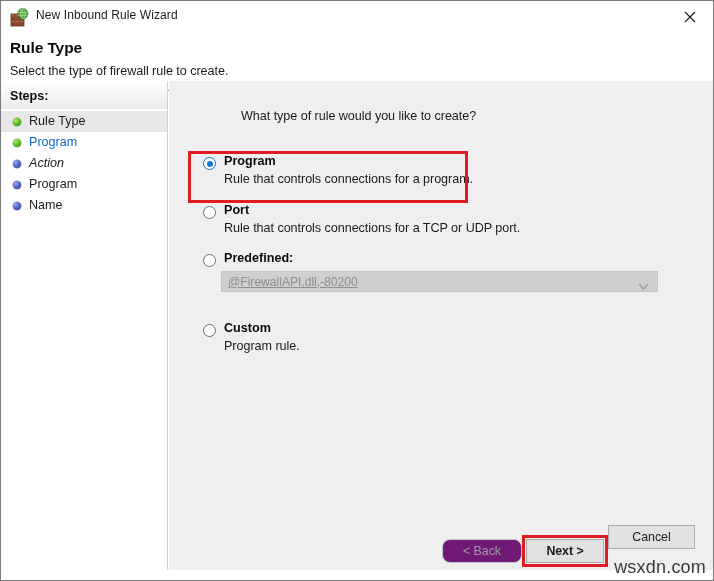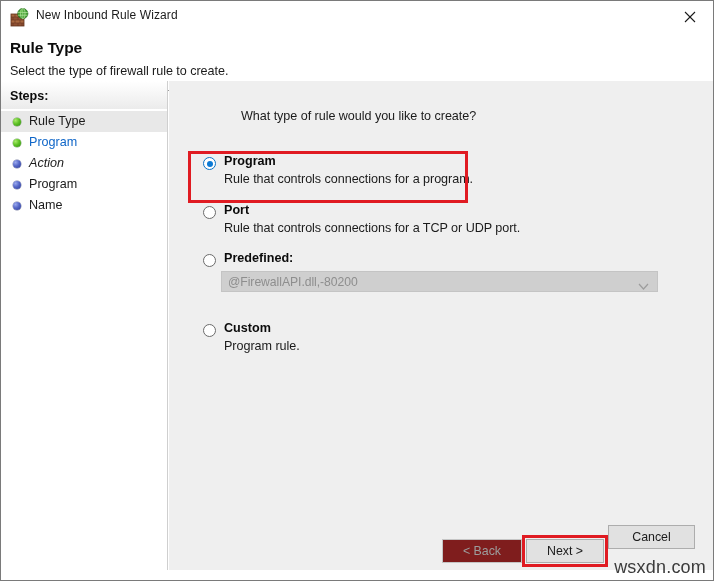--- a/index.html
+++ b/index.html
@@ -240,20 +240,21 @@
     box-sizing: border-box;
     display: flex;
     align-items: center;
   }
   .combo-value {
     font-size: 12.2px;
     color: #8e8e8e;
     padding-left: 6px;
     white-space: nowrap;
     letter-spacing: -0.05px;
+    text-decoration: underline;
   }
   .combo-arrow {
     position: absolute;
     right: 8px;
     top: 5px;
   }
 
   
   .hl-box {
     position: absolute;
@@ -273,22 +274,23 @@
     font-size: 12.4px;
     color: #1b1b1b;
     display: flex;
     align-items: center;
     justify-content: center;
     padding: 0;
     letter-spacing: -0.05px;
   }
   .btn.disabled {
     color: #9d9d9d;
-    background: #7f1d1d;
+    background: #701a75;
     border-color: #c5c5c5;
+    border-radius: 8px;
   }
   .watermark {
     position: absolute;
     right: 7px;
     bottom: 2px;
     font-size: 18px;
     color: #3b3b3b;
     letter-spacing: 0.2px;
   }
 </style>
@@ -417,20 +419,20 @@
         <span class="opt-desc">Program rule.</span>
       </div>
 
       <div class="hl-box" style="left:19px;top:70px;width:280px;height:52px;"></div>
 
     </div>
 
   </div>
 
   <button class="btn disabled" style="left:441px;top:538px;width:80px;">&lt; Back</button>
-  <button class="btn" style="left:525px;top:538px;width:78px;">Next &gt;</button>
+  <button class="btn" style="left:525px;top:538px;width:78px;font-weight:bold;">Next &gt;</button>
   <button class="btn" style="left:607px;top:524px;width:87px;text-align:center;">Cancel</button>
 
   <div class="hl-box" style="left:521px;top:534px;width:86px;height:32px;"></div>
 
   <div class="watermark">wsxdn.com</div>
 
 </div>
 
 </body></html>

